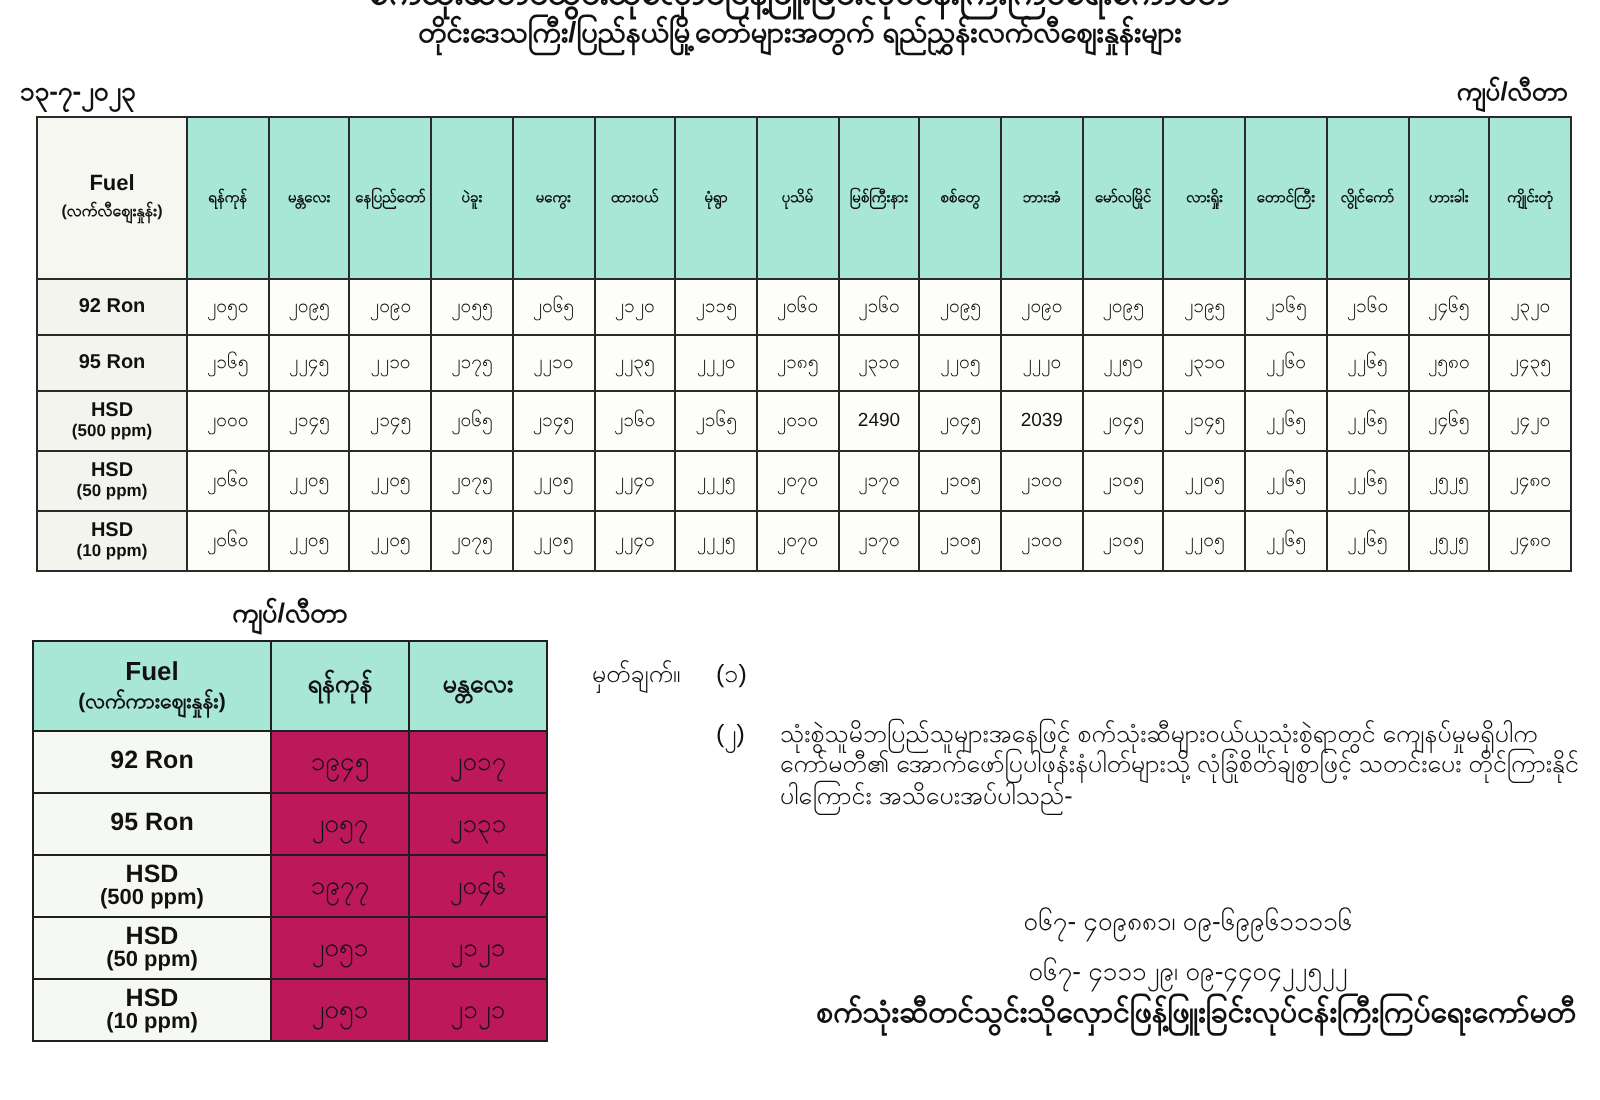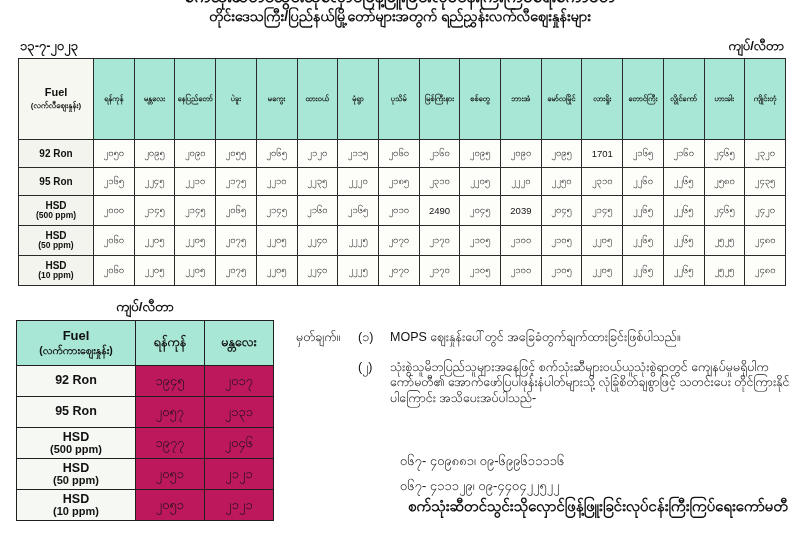--- a/index.html
+++ b/index.html
@@ -4,21 +4,21 @@
 <style>
   html,body{margin:0;padding:0;}
   body{
     width:800px;height:550px;position:relative;overflow:hidden;
     background:#ffffff;color:#111;
     font-family:"Liberation Sans","DejaVu Sans",sans-serif;
   }
   .abs{position:absolute;}
   .top-clip{top:-15px;left:0;width:800px;text-align:center;font-weight:bold;font-size:17px;white-space:nowrap;}
   .doc-title{top:7px;left:0;width:800px;text-align:center;font-weight:bold;font-size:14.5px;}
-  .doc-date{top:37px;left:20px;font-size:13px;font-weight:bold;}
+  .doc-date{top:37px;left:10px;font-size:13px;font-weight:bold;}
   .unit-top-right{top:37px;right:16px;font-size:13px;font-weight:bold;}
 
   table{border-collapse:collapse;table-layout:fixed;border-radius:17px;}
   th,td{border:1px solid #2a2a2a;padding:0;text-align:center;vertical-align:middle;overflow:hidden;}
 
   .retail{top:58px;left:18px;width:768px;}
   .retail th.corner{width:74px;background:#f7f7f1;}
   .retail thead th{height:80px;background:#a8e7d6;font-size:7.5px;font-weight:bold;word-break:break-all;}
   .retail thead th.corner .l1{font-size:11px;font-weight:bold;display:block;}
   .retail thead th.corner .l2{font-size:8px;font-weight:bold;display:block;margin-top:2px;}
@@ -38,21 +38,21 @@
   .wholesale tbody tr{height:31px;}
   .wholesale tbody th{background:#f5f8f3;font-size:12.5px;font-weight:bold;line-height:1.05;}
   .wholesale tbody th .sub{font-size:11px;display:block;}
   .wholesale tbody td{font-size:13px;background:#be185d;}
 
   .notes{top:330px;left:296px;width:494px;font-size:12.5px;line-height:1.25;}
   .note-row{display:flex;align-items:flex-start;margin-bottom:14px;}
   .note-label{width:62px;font-weight:normal;flex:none;}
   .note-num{width:32px;flex:none;}
   .note-text{flex:1;}
-  .phones{top:449px;left:400px;width:388px;text-align:left;font-size:13px;line-height:1.9;}
+  .phones{top:449px;left:400px;width:388px;text-align:center;font-size:13px;line-height:1.9;}
   .committee{top:496px;left:300px;width:488px;text-align:right;font-weight:bold;font-size:15px;white-space:nowrap;}
 </style>
 </head>
 <body>
 
 <div class="abs top-clip">စက်သုံးဆီတင်သွင်းသိုလှောင်ဖြန့်ဖြူးခြင်းလုပ်ငန်းကြီးကြပ်ရေးကော်မတီ</div>
 
 <div class="abs doc-title">တိုင်းဒေသကြီး/ပြည်နယ်မြို့တော်များအတွက် ရည်ညွှန်းလက်လီဈေးနှုန်းများ</div>
 
 <div class="abs doc-date">၁၃-၇-၂၀၂၃</div>
@@ -92,21 +92,21 @@
         <td>၂၀၉၀</td>
         <td>၂၀၅၅</td>
         <td>၂၀၆၅</td>
         <td>၂၁၂၀</td>
         <td>၂၁၁၅</td>
         <td>၂၀၆၀</td>
         <td>၂၁၆၀</td>
         <td>၂၀၉၅</td>
         <td>၂၀၉၀</td>
         <td>၂၀၉၅</td>
-        <td>1701</td>
+        <td>၂၁၉၅</td>
         <td>၂၁၆၅</td>
         <td>၂၁၆၀</td>
         <td>၂၄၆၅</td>
         <td>၂၃၂၀</td>
       </tr>
       <tr>
         <th>95 Ron</th>
         <td>၂၁၆၅</td>
         <td>၂၂၄၅</td>
         <td>၂၂၁၀</td>
@@ -227,21 +227,20 @@
         <td>၂၀၅၁</td>
         <td>၂၁၂၁</td>
       </tr>
     </tbody>
 </table>
 
 <div class="abs notes">
   <div class="note-row">
     <div class="note-label">မှတ်ချက်။</div>
     <div class="note-num">(၁)</div>
-    <div class="note-text">MOPS ဈေးနှုန်းပေါ်တွင် အခြေခံတွက်ချက်ထားခြင်းဖြစ်ပါသည်။</div>
   </div>
   <div class="note-row">
     <div class="note-label"></div>
     <div class="note-num">(၂)</div>
     <div class="note-text">သုံးစွဲသူမိဘပြည်သူများအနေဖြင့် စက်သုံးဆီများဝယ်ယူသုံးစွဲရာတွင် ကျေနပ်မှုမရှိပါက ကော်မတီ၏ အောက်ဖော်ပြပါဖုန်းနံပါတ်များသို့ လုံခြုံစိတ်ချစွာဖြင့် သတင်းပေး တိုင်ကြားနိုင်ပါကြောင်း အသိပေးအပ်ပါသည်-</div>
   </div>
 </div>
 
 <div class="abs phones">
   <div>၀၆၇- ၄၀၉၈၈၁၊ ၀၉-၆၉၉၆၁၁၁၁၆</div>

